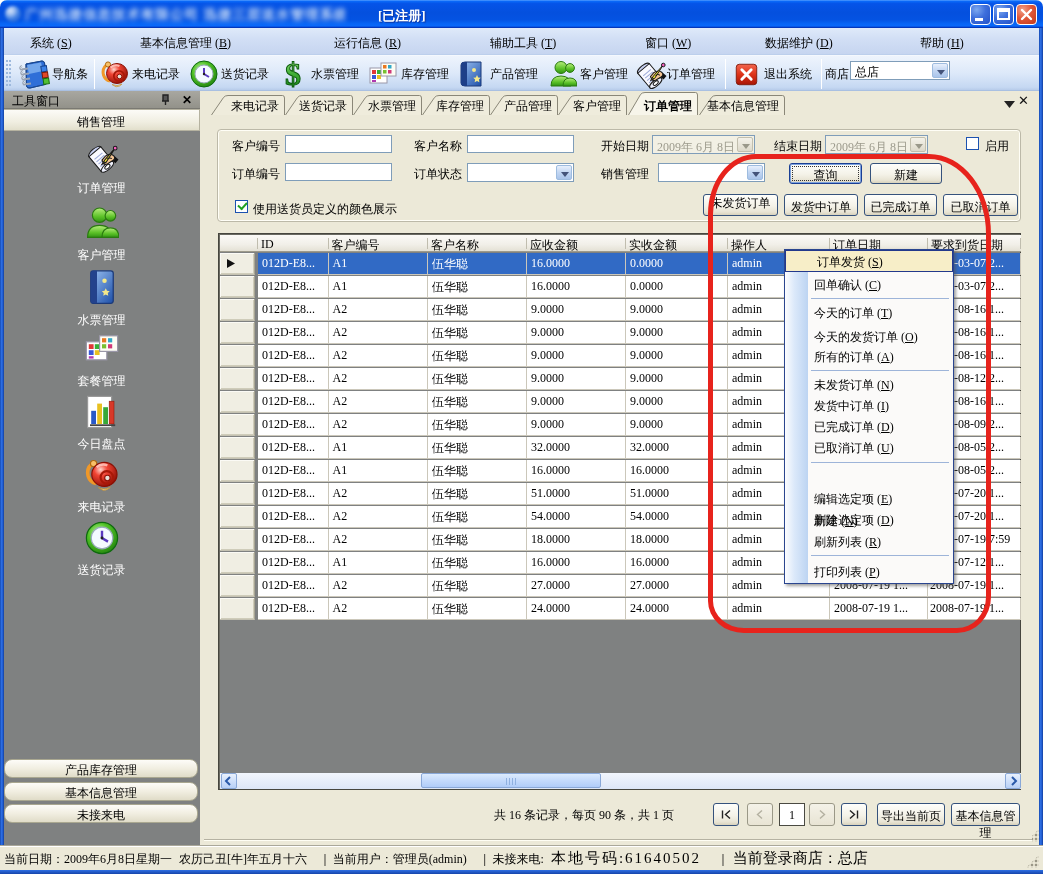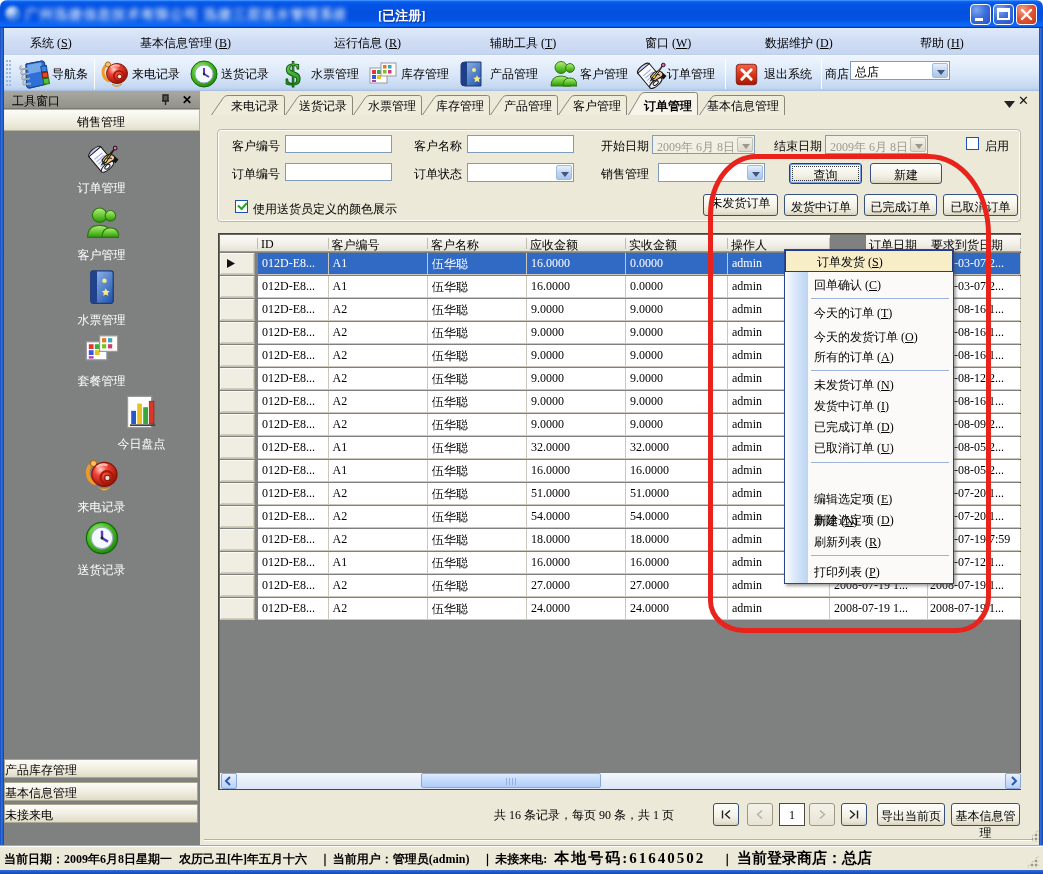--- a/index.html
+++ b/index.html
@@ -29,21 +29,21 @@
 #toolbar .grip2{left:6px;}
 .titem{position:absolute;top:0;height:36px;display:flex;align-items:center;color:#000;}
 .tsep{position:absolute;top:3px;width:1px;height:30px;background:#9fb6d4;border-right:1px solid #fff;}
 .ticon{display:inline-block;}
 
 #sidebar{position:absolute;left:3px;top:91px;width:197px;height:755px;background:#7f8181;z-index:30;}
 #sbcap{position:absolute;left:0;top:0;width:197px;height:18px;background:linear-gradient(180deg,#a8a7a0,#93928a);border-bottom:1px solid #7a7972;color:#000;padding:2px 0 0 9px;}
 #sbhdr{position:absolute;left:0;top:18px;width:197px;height:22px;background:linear-gradient(180deg,#fcfbf7 0%,#f0eee1 60%,#e2dfcc 100%);border:1px solid #b5b2a0;border-left:none;color:#000;text-align:center;padding-top:4px;}
 .sitem{position:absolute;left:0;width:197px;text-align:center;color:#fff;}
 .sitem .lbl{display:block;margin-top:2px;}
-.sbbar{position:absolute;left:1px;width:194px;height:19px;background:linear-gradient(180deg,#fdfcf8 0%,#f1eee1 50%,#e0dcc8 100%);border:1px solid #a9a790;border-radius:0;text-align:left;color:#000;padding-top:2px;}
+.sbbar{position:absolute;left:1px;width:194px;height:19px;background:linear-gradient(180deg,#fdfcf8 0%,#f1eee1 50%,#e0dcc8 100%);border:1px solid #a9a790;border-radius:8px;text-align:center;color:#000;padding-top:2px;}
 
 #main{position:absolute;left:204px;top:91px;width:828px;height:755px;background:#ece9d8;z-index:20;}
 
 #tabbar{position:absolute;left:0;top:0;width:828px;height:24px;}
 #tabx{position:absolute;color:#111;font-size:13px;}
 
 #gbox{position:absolute;left:13px;top:38px;width:804px;height:93px;border:1px solid #bcb9a8;border-radius:4px;box-shadow:inset 0 0 0 1px #fffef6;}
 .flabel{position:absolute;color:#000;white-space:nowrap;}
 .finput{position:absolute;height:18px;border:1px solid #7f9db9;background:#fff;}
 .fcombo{position:absolute;height:19px;border:1px solid #7f9db9;background:#fff;}
@@ -70,21 +70,21 @@
 .sbtn{position:absolute;width:16px;height:16px;border:1px solid #89a8d8;border-radius:2px;background:linear-gradient(180deg,#e9f1fe 0%,#cfe0fb 50%,#b8d0f6 100%);}
 
 #cmenu{position:absolute;left:784px;top:249px;width:170px;height:335px;background:#fbfaf9;border:1px solid #2a458f;box-shadow:2px 2px 3px rgba(80,80,80,.55);z-index:45;}
 #cmenu .strip{position:absolute;left:0;top:0;bottom:0;width:23px;background:linear-gradient(90deg,#fdfdfe 0%,#dce9fa 40%,#bcd4f2 100%);}
 .mi{position:absolute;left:29px;color:#000;white-space:nowrap;}
 .msep{position:absolute;left:26px;right:4px;height:1px;background:#9db4d9;}
 #mihl{position:absolute;left:0px;top:0px;width:168px;height:22px;background:#f7eec8;border:1px solid #23398c;}
 
 #oval{position:absolute;left:708px;top:154px;width:283px;height:479px;border:5px solid #e7231c;border-radius:48px 62px 34px 36px / 60px 80px 36px 32px;z-index:48;}
 
-#status{position:absolute;left:0px;top:846px;width:1043px;height:24px;background:#ece9d8;border-top:1px solid #fff;box-shadow:0 -1px 0 #aaa89a;color:#000;padding:4px 0 0 4px;z-index:55;white-space:nowrap;line-height:14px;font-weight:bold;}
+#status{position:absolute;left:0px;top:846px;width:1043px;height:24px;background:#ece9d8;border-top:1px solid #fff;box-shadow:0 -1px 0 #aaa89a;color:#000;padding:4px 0 0 4px;z-index:55;white-space:nowrap;line-height:14px;}
 .etch{position:absolute;height:2px;border-top:1px solid #b5b2a2;border-bottom:1px solid #fffef4;}
 .gripdots{position:absolute;width:13px;height:13px;background-image:radial-gradient(circle at 2px 2px,#9a9787 1.5px,transparent 1.6px);background-size:4px 4px;clip-path:polygon(100% 0,100% 100%,0 100%);}
 </style></head>
 <body>
 <div id="win">
 <div id="title">
 <div id="ticon"></div>
 <div id="tblur">广州迅捷信息技术有限公司 迅捷三层送水管理系统</div>
 <div id="treg">[已注册]</div>
 <div class="wbtn min" style="left:970px;">
@@ -330,21 +330,21 @@
             <rect x="4" y="21" width="4" height="2" fill="#b038b0"></rect>
           </g>
           <rect x="13" y="4" width="15" height="13" fill="#fdfdf4" stroke="#9a97a8"></rect>
           <g>
             <rect x="15" y="6" width="3.5" height="3.5" fill="#e87820"></rect>
             <rect x="20" y="6" width="3.5" height="3.5" fill="#30a8c8"></rect>
             <rect x="15" y="11" width="3.5" height="3.5" fill="#78c030"></rect>
             <rect x="20" y="11" width="3.5" height="3.5" fill="#d03878"></rect>
           </g>
         </svg><span class="lbl">套餐管理</span></div>
-<div class="sitem" style="top:303px;margin-left:40px;"><svg width="36" height="36" viewBox="0 0 30 30">
+<div class="sitem" style="top:303px;"><svg width="36" height="36" viewBox="0 0 30 30">
           <rect x="3" y="2" width="20" height="26" fill="#fff" stroke="#999"></rect>
           <rect x="6" y="14" width="4" height="11" fill="#2858c8"></rect>
           <rect x="11" y="8" width="4" height="17" fill="#e8c020"></rect>
           <rect x="16" y="11" width="4" height="14" fill="#38a838"></rect>
           <rect x="21" y="6" width="4" height="19" fill="#d83828" stroke="#901808" stroke-width=".5"></rect>
           <path d="M5 26 L26 26" stroke="#444" stroke-width="1.5"></path>
         </svg><span class="lbl">今日盘点</span></div>
 <div class="sitem" style="top:366px;"><svg width="36" height="36" viewBox="0 0 30 30">
           <path d="M9 4.5 Q1.5 8 3.5 16 Q5 21 10 22" stroke="#f09828" stroke-width="3" fill="none"></path>
           <circle cx="8" cy="5.5" r="2.6" fill="#f8c068" stroke="#b06a10"></circle>
@@ -454,21 +454,21 @@
 <div class="xpbtn" style="left:580px;top:103px;width:74px;height:22px;padding-top:4px;">发货中订单</div>
 <div class="xpbtn" style="left:660px;top:103px;width:73px;height:22px;padding-top:4px;">已完成订单</div>
 <div class="xpbtn" style="left:739px;top:103px;width:75px;height:22px;padding-top:4px;">已取消订单</div>
 <div id="grid">
 <div class="gh" style="left:39px;width:70.5px;">ID</div>
 <div class="gh" style="left:109.5px;width:99.5px;">客户编号</div>
 <div class="gh" style="left:209px;width:99px;">客户名称</div>
 <div class="gh" style="left:308px;width:99px;">应收金额</div>
 <div class="gh" style="left:407px;width:102px;">实收金额</div>
 <div class="gh" style="left:509px;width:102px;">操作人</div>
-<div class="gh" style="left:611px;width:98px;margin-left:36px;">订单日期</div>
+<div class="gh" style="left:611px;width:98px;">订单日期</div>
 <div class="gh" style="left:709px;width:93px;">要求到货日期</div>
 <div class="gh" style="left:1px;width:38px;"></div>
 <div class="grow row1">
 <div class="rowh" style="top:19px;">
             <svg width="8" height="9" style="position:absolute;left:7px;top:6px">
               <path d="M0 0 L8 4.5 L0 9 Z" fill="#111"></path>
             </svg>
           </div>
 <div class="cell" style="left:39px;top:19px;width:70.5px;">012D-E8...</div>
 <div class="cell" style="left:109.5px;top:19px;width:99.5px;">A1</div>

